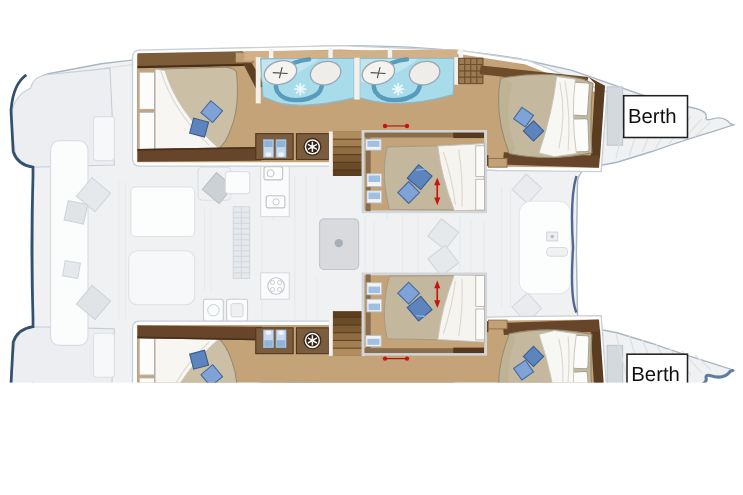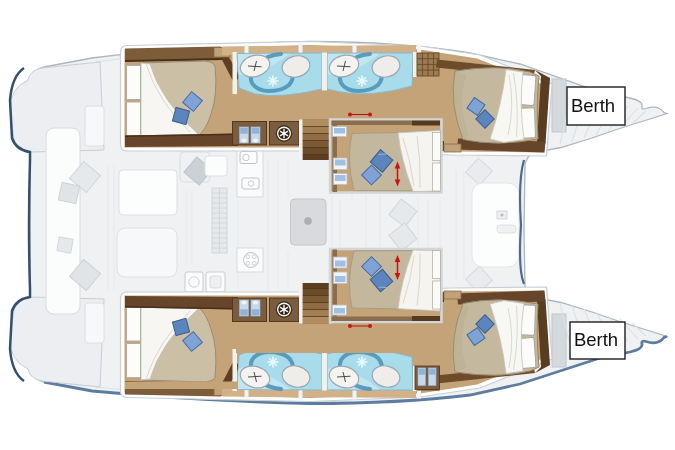--- a/index.html
+++ b/index.html
@@ -1,16 +1,16 @@
 <!DOCTYPE html>
 <html><head>
 <meta charset="utf-8">
 <style>
   html,body{margin:0;padding:0;background:#ffffff;}
-  .page{position:relative;width:675px;height:450px;overflow:hidden;background:#ffffff;font-family:"Liberation Sans",sans-serif;}
+  .page{position:relative;width:675px;height:348px;overflow:hidden;background:#ffffff;font-family:"Liberation Sans",sans-serif;}
 </style>
 </head>
 <body>
 <div class="page">
 <svg width="675" height="450" viewBox="0 0 675 450">
 
 <path d="M30,80 Q32,70 44,67 L92,58 Q200,44 310,41.5 Q400,41.5 470,53 L520,64 L600,92 L630,98 Q643,101 642,106 Q641,110 646,108.5 Q658,104.5 664,112.5 L667,113.5 L650,119 Q623,127 592,138 L561,147.5 L532,153 Q527,157 525,164 L524,230 L525,286 Q527,293 532,297 L561,302.5 L592,312 Q623,323 650,331 L667,336.5 L664,337.5 Q658,345.5 646,341.5 Q641,340 642,344 Q643,349 630,352 L600,358 L520,384 L470,395 Q400,403.5 310,403.5 Q200,401 92,391 L44,382 Q32,379 30,369 L30,80 Z" fill="#eff1f2" stroke="#aab6c1" stroke-width="1.3"></path>
 
 <path d="M667,336.5 L664,337.5 Q658,345.5 646,341.5 Q641,340 642,344 Q643,349 630,352 L600,358 L520,384 L470,395 Q400,403.5 310,403.5 Q200,401 92,391 L44,382" fill="none" stroke="#5d7da0" stroke-width="2.8"></path>
 

